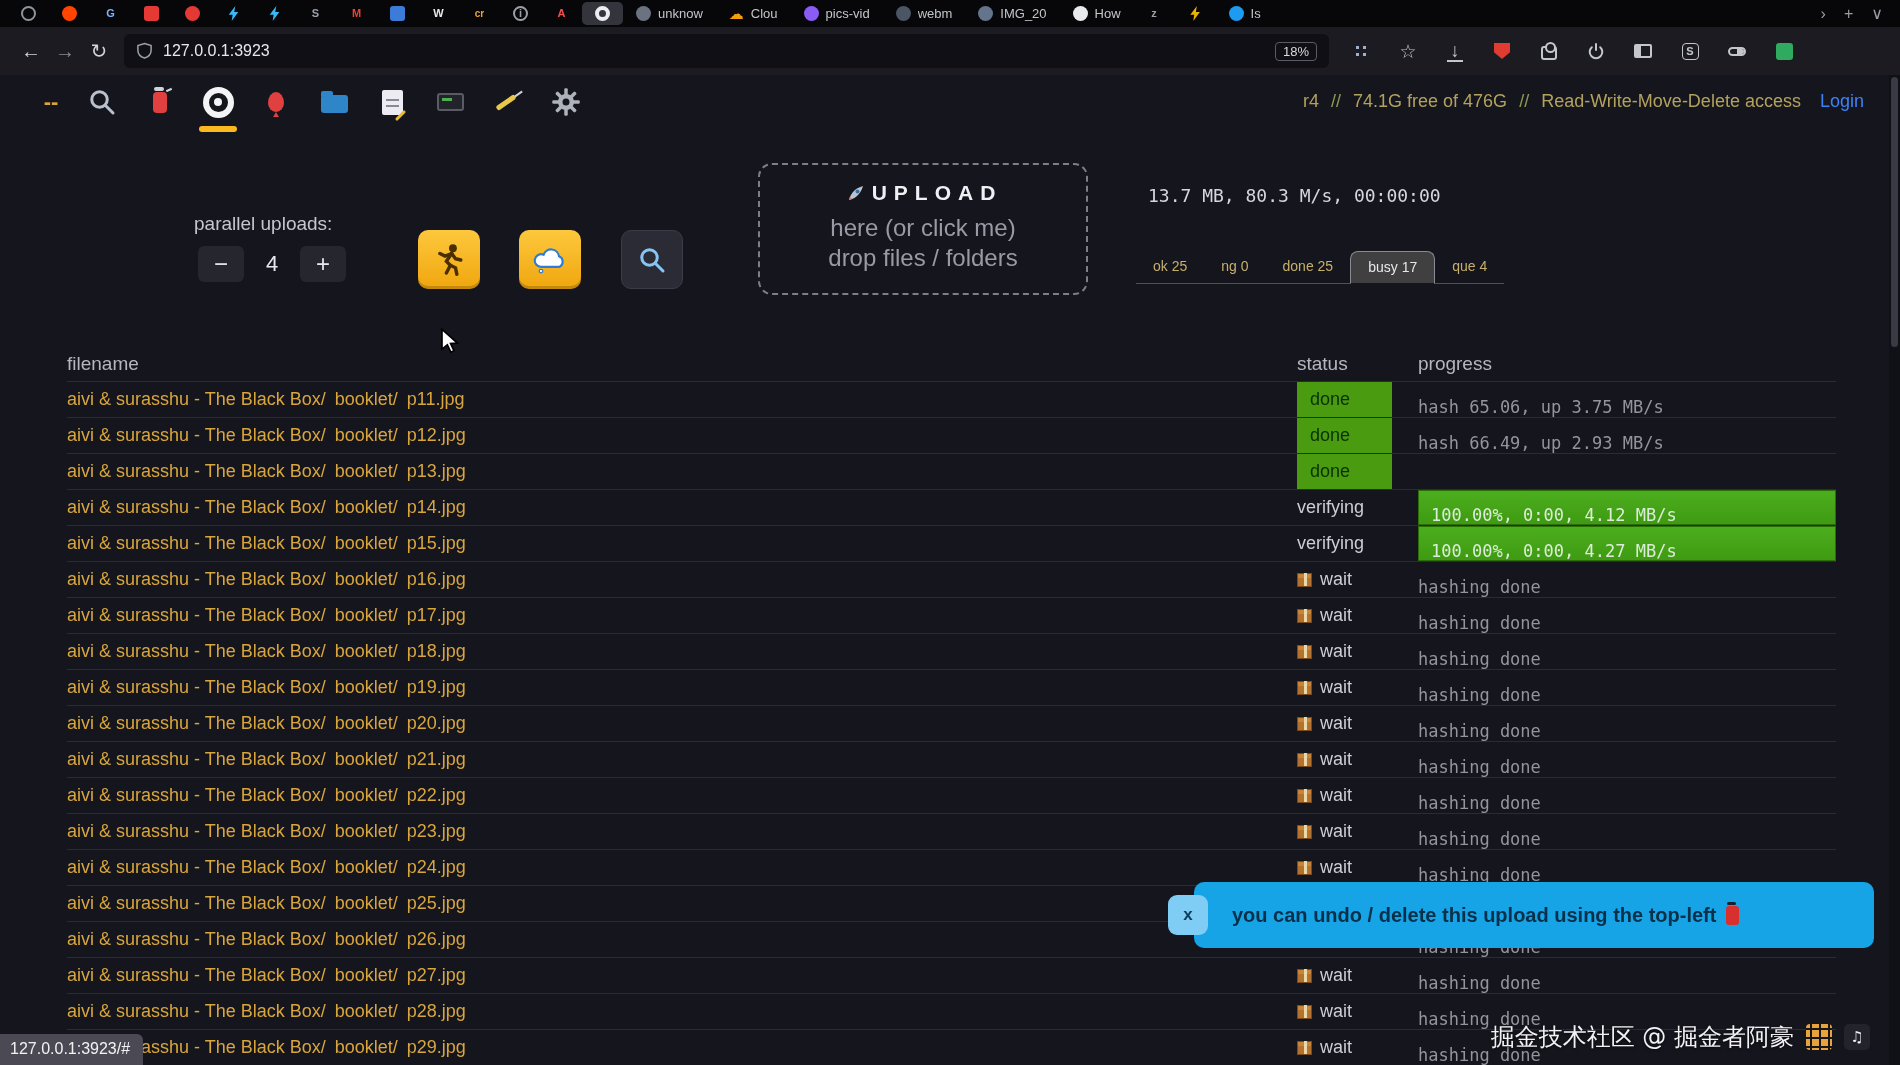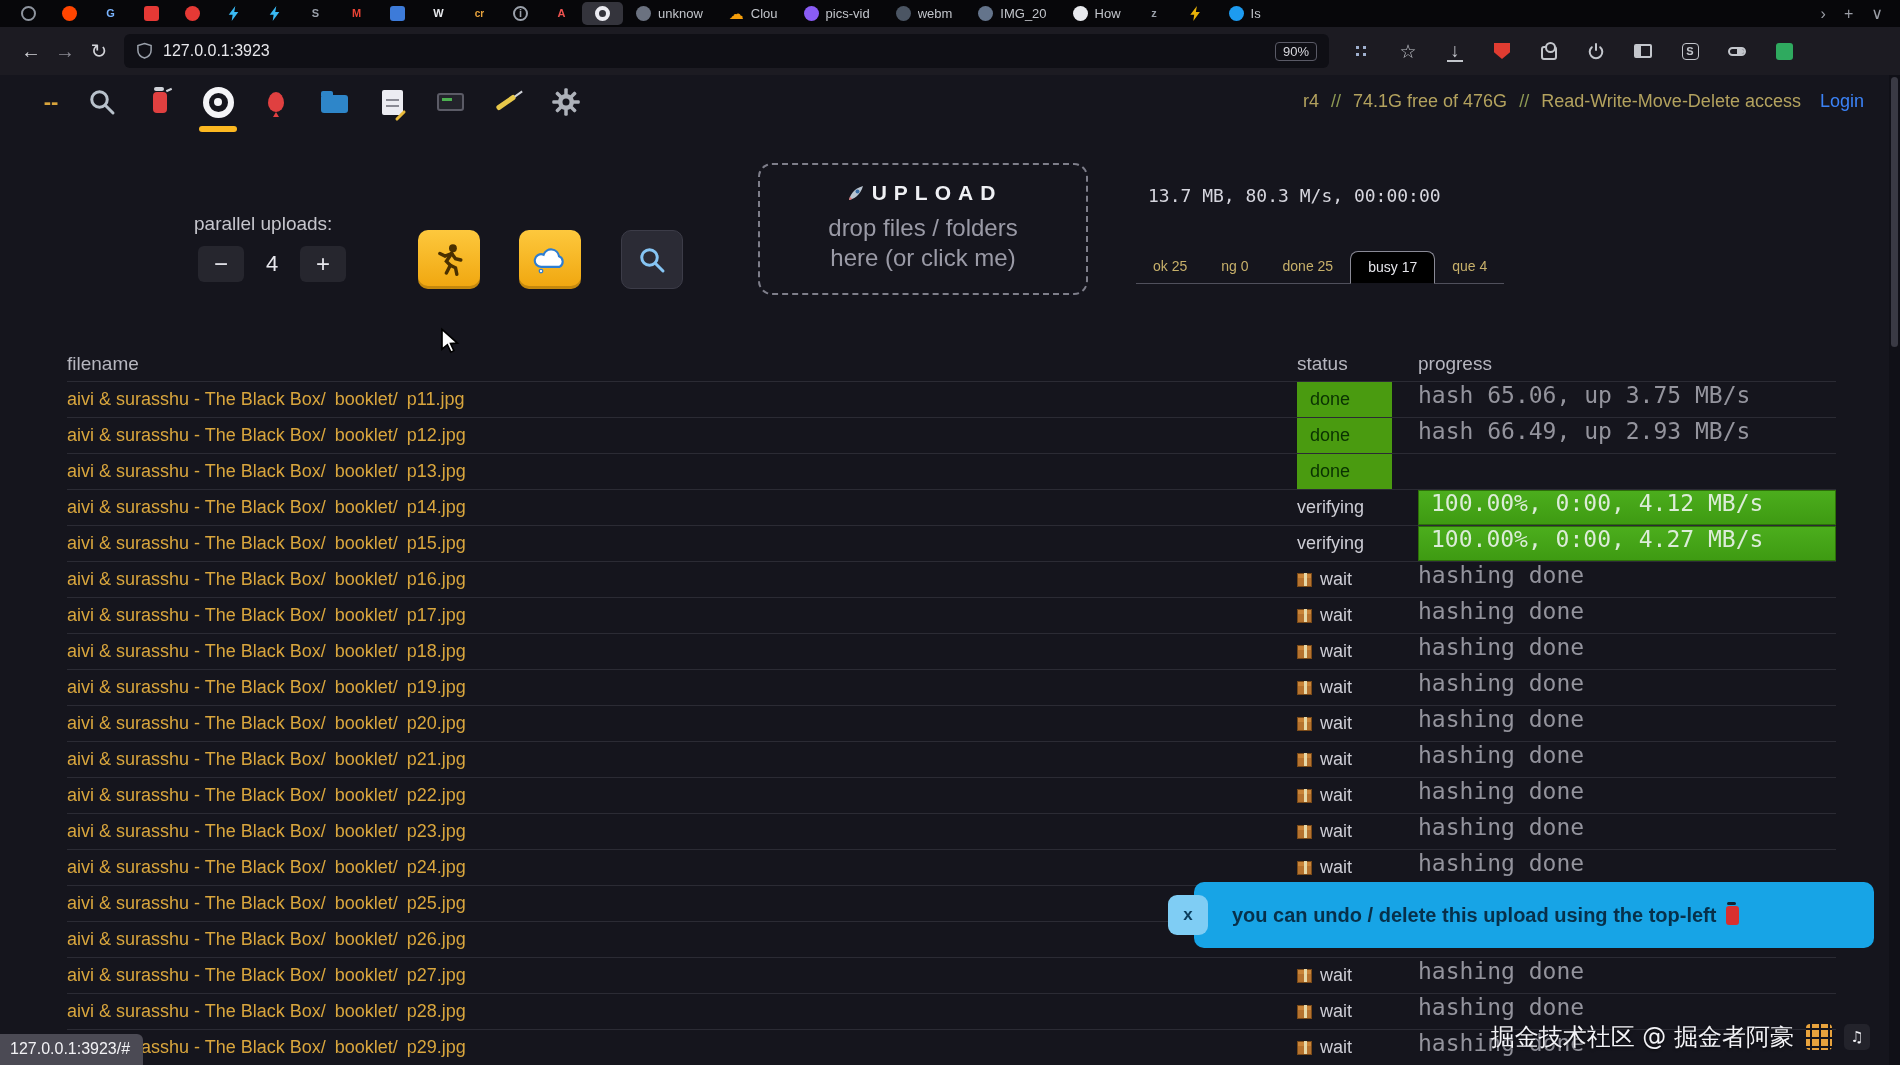--- a/index.html
+++ b/index.html
@@ -83,32 +83,32 @@
   .btn-run { left:418px; } .btn-cloud { left:519px; } .btn-zoom { left:621px; }
 
   .dropzone { position:absolute; left:758px; top:88px; width:330px; height:132px; border:2.5px dashed #7e7e8a; border-radius:14px; text-align:center; cursor:pointer; }
   .dz-title { margin-top:16px; display:flex; align-items:center; justify-content:center; gap:4px; color:#eff0f4; font-weight:bold; font-size:21px; letter-spacing:7px; }
   .dz-sub { color:#9a9aa6; font-size:24px; line-height:1.25; margin-top:8px; }
 
   .stats { position:absolute; left:1148px; top:110px; font-family:"DejaVu Sans Mono", monospace; font-size:18px; color:#d6d6de; }
 
   .uptabs { position:absolute; left:1136px; top:176px; display:flex; border-bottom:1px solid #50505c; }
   .uptab { padding:7px 17px 8px; font-size:14px; color:#c7b06a; white-space:nowrap; cursor:pointer; }
-  .uptab.active { border:1px solid #8a8a96; border-bottom:1px solid #15151d; border-radius:8px 8px 0 0; margin-bottom:-1px; background:#000000; color:#e6e6ec; }
+  .uptab.active { border:1px solid #8a8a96; border-bottom:1px solid #15151d; border-radius:8px 8px 0 0; margin-bottom:-1px; background:#404040; color:#e6e6ec; }
 
   
   .table { position:absolute; left:67px; top:272px; width:1769px; }
   .thead, .trow { display:grid; grid-template-columns:1230px 121px 1fr; align-items:center; }
   .thead { height:34px; color:#b6b6bf; font-size:19px; }
   .trow { height:36px; border-top:1px solid #2b2b34; font-size:18px; }
   .cell-file { color:#d9a63d; white-space:nowrap; overflow:hidden; }
   .fpath, .fdir { margin-right:9px; }
   .cell-status { height:100%; display:flex; align-items:center; color:#cdcdd5; gap:8px; }
   .trow.done .cell-status { background:#4a9b10; color:#0a3202; padding-left:13px; margin-right:26px; }
-  .cell-prog { height:100%; display:flex; align-items:flex-start; font-family:"DejaVu Sans Mono", monospace; font-size:23px; color:#94949d; }
+  .cell-prog { height:100%; display:flex; align-items:flex-end; font-family:"DejaVu Sans Mono", monospace; font-size:17px; color:#94949d; }
   .trow.verifying .cell-prog { background:linear-gradient(#4cae1d, #3e9a12); color:#dcecd8; padding-left:13px; box-shadow:inset 0 0 0 1px #2c6f08; }
   .pkg { display:none; width:15px; height:14px; background:#b5722e; border:1px solid #7a4a18; box-shadow:inset 0 4px 0 #c98438; position:relative; flex:none; }
   .pkg::after { content:""; position:absolute; left:6px; top:-1px; width:3px; height:13px; background:#e8d9a8; }
   .trow.wait .pkg { display:inline-block; }
 
   
   .toast { position:absolute; left:1168px; right:26px; top:807px; height:66px; z-index:6; }
   .toast-body { position:absolute; left:26px; right:0; top:0; bottom:0; background:#17a4e6; border-radius:10px; display:flex; align-items:center; padding-left:38px; color:#07304a; font-weight:bold; font-size:20px; }
   .toast-close { position:absolute; left:0; top:13px; width:40px; height:40px; background:#7fcdf4; border-radius:9px; z-index:2; display:flex; align-items:center; justify-content:center; color:#0b3d5c; font-weight:bold; font-size:17px; cursor:pointer; }
   .mini-ext { width:13px; height:19px; background:#d82f2f; border-radius:3px; position:relative; margin-left:10px; flex:none; }
@@ -217,21 +217,21 @@
   <span class="nav-btn">←</span>
   <span class="nav-btn dim">→</span>
   <span class="nav-btn">↻</span>
   <div class="urlbar">
     <span class="shield">
       <svg width="17" height="18" viewBox="0 0 18 18">
           <path d="M9 1l7 2.2v5c0 4-3 7-7 8.3-4-1.3-7-4.3-7-8.3v-5z" fill="none" stroke="#9aa0aa" stroke-width="1.6"></path>
         </svg>
     </span>
     <span>127.0.0.1:3923</span>
-    <span class="zoom-chip">90%</span>
+    <span class="zoom-chip">18%</span>
   </div>
   <div class="nav-icons">
     <span class="ni">
         <span class="icon-grid"></span>
       </span>
     <span class="ni">☆</span>
     <span class="ni icon-dl">↓</span>
     <span class="ni">
         <span class="icon-ublock"></span>
       </span>
@@ -345,22 +345,22 @@
   <div class="dropzone">
     <div class="dz-title">
       <svg width="24" height="24" viewBox="0 0 24 24">
         <path d="M5 19c1-4.5 4.5-11.5 14-14-2.5 9.5-9.5 13-14 14z" fill="#b9c4d0"></path>
         <circle cx="13.5" cy="10.5" r="2" fill="#3b6ea5"></circle>
         <path d="M5 19l3.2-.9-2.3-2.3z" fill="#e57373"></path>
       </svg>
       <span>UPLOAD</span>
     </div>
     <div class="dz-sub">
+      <div>here (or click me)</div>
       <div>drop files / folders</div>
-      <div>here (or click me)</div>
     </div>
   </div>
 
   <div class="stats">13.7 MB, 80.3 M/s, 00:00:00</div>
 
   <div class="uptabs">
 
       <span class="uptab"><span>ok</span>&nbsp;<span>25</span></span>
 
       <span class="uptab"><span>ng</span>&nbsp;<span>0</span></span>

